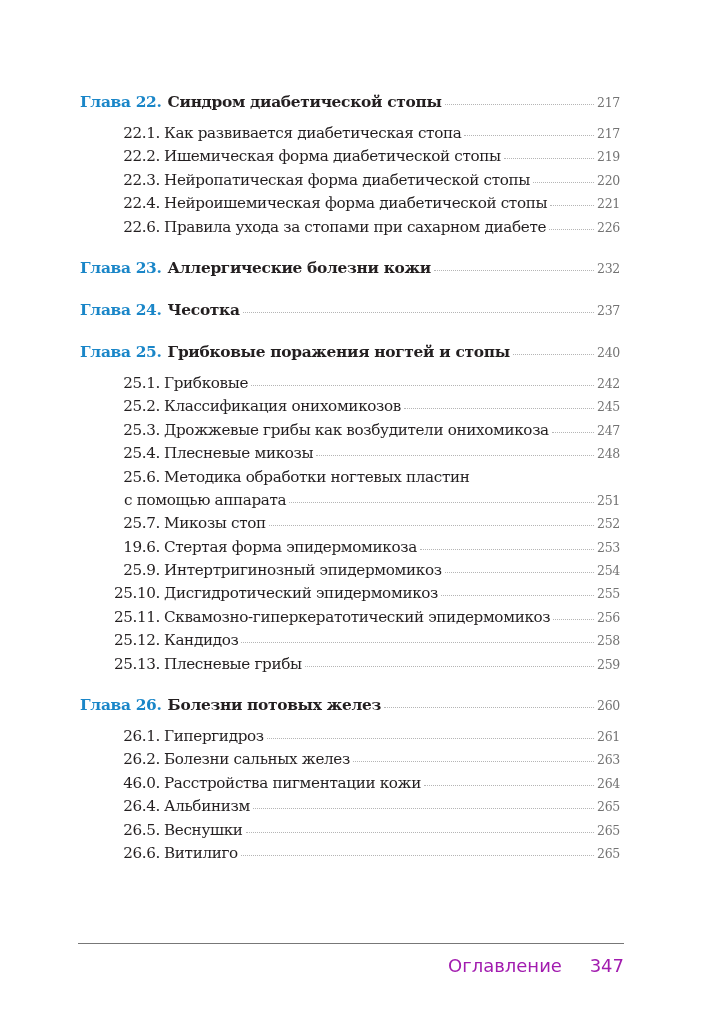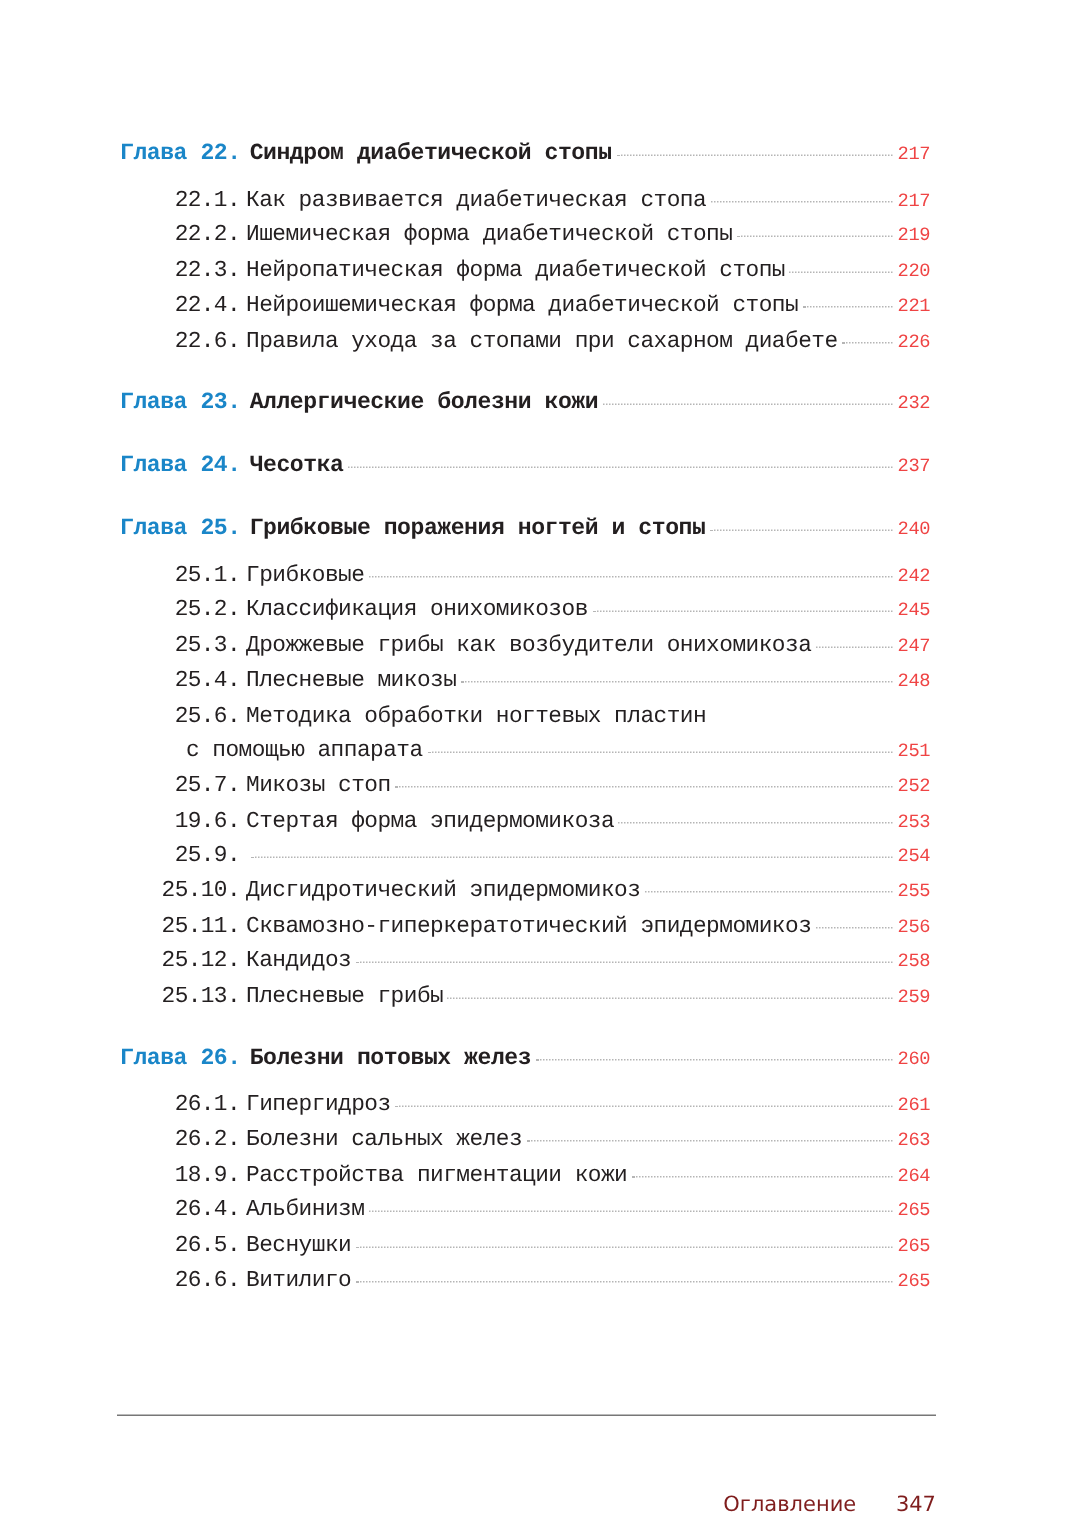--- a/index.html
+++ b/index.html
@@ -1,32 +1,32 @@
 <!DOCTYPE html>
 <html><head>
 <meta charset="utf-8">
 <style>
   html, body { margin: 0; padding: 0; background: #ffffff; }
   body { width: 716px; height: 1024px; position: relative; overflow: hidden; }
   .page { position: absolute; left: 0; top: 0; width: 716px; height: 1024px; }
   .toc { position: absolute; left: 80px; top: 89px; width: 540px; font-family: "DejaVu Serif", serif; color: #231f20; }
-  .row { display: flex; align-items: baseline; height: 23.4px; line-height: 23.4px; font-size: 15.2px; white-space: nowrap; font-family: Liberation Mono, monospace; }
+  .row { display: flex; align-items: baseline; height: 23.4px; line-height: 23.4px; font-size: 15.2px; white-space: nowrap; }
   .row.chapter { font-size: 15.4px; height: 26px; line-height: 26px; }
   .row.sub { padding-left: 0; }
   .gap-lg { height: 16px; }
   .gap-sm { height: 7px; }
   .chap-label { color: #1a86c8; font-weight: bold; margin-right: 6px; letter-spacing: -0.3px; }
   .chap-title { font-weight: bold; letter-spacing: -0.3px; }
   .num { display: inline-block; width: 80px; text-align: right; padding-right: 4px; letter-spacing: -0.4px; }
   .title { letter-spacing: -0.35px; }
   .leader { flex: 1; border-bottom: 1.6px dotted #b5b5b5; margin: 0 3px; height: 0; align-self: baseline; position: relative; top: -2px; }
-  .pg { font-size: 12.5px; min-width: 22px; text-align: right; letter-spacing: -0.3px; color: #ef4444; }
+  .pg { font-size: 12.5px; min-width: 22px; text-align: right; letter-spacing: -0.3px; color: #737373; }
   .cont { padding-left: 84px; margin-left: 44px; }
   .footer-line { position: absolute; left: 78px; top: 943px; width: 546px; height: 1px; background: #777; }
-  .footer { position: absolute; right: 92px; top: 955px; font-family: "DejaVu Sans", sans-serif; font-size: 14px; color: #7f1d1d; margin-top: 40px; }
+  .footer { position: absolute; right: 92px; top: 955px; font-family: "DejaVu Sans", sans-serif; font-size: 18px; color: #a21caf; }
   .footer span { display: inline-block; }
   .footer .fpg { margin-left: 22px; }
 </style>
 </head>
 <body>
 
 <div class="page">
   <div class="toc" id="toc">
       <div class="row chapter">
         <span class="chap-label">Глава 22.</span>
@@ -127,20 +127,21 @@
         <span class="pg">252</span>
       </div>
       <div class="row sub">
         <span class="num">19.6.</span>
         <span class="title">Стертая форма эпидермомикоза</span>
         <span class="leader"></span>
         <span class="pg">253</span>
       </div>
       <div class="row sub">
         <span class="num">25.9.</span>
+        <span class="title">Интертригинозный эпидермомикоз</span>
         <span class="leader"></span>
         <span class="pg">254</span>
       </div>
       <div class="row sub">
         <span class="num">25.10.</span>
         <span class="title">Дисгидротический эпидермомикоз</span>
         <span class="leader"></span>
         <span class="pg">255</span>
       </div>
       <div class="row sub">
@@ -175,21 +176,21 @@
         <span class="leader"></span>
         <span class="pg">261</span>
       </div>
       <div class="row sub">
         <span class="num">26.2.</span>
         <span class="title">Болезни сальных желез</span>
         <span class="leader"></span>
         <span class="pg">263</span>
       </div>
       <div class="row sub">
-        <span class="num">18.9.</span>
+        <span class="num">46.0.</span>
         <span class="title">Расстройства пигментации кожи</span>
         <span class="leader"></span>
         <span class="pg">264</span>
       </div>
       <div class="row sub">
         <span class="num">26.4.</span>
         <span class="title">Альбинизм</span>
         <span class="leader"></span>
         <span class="pg">265</span>
       </div>

